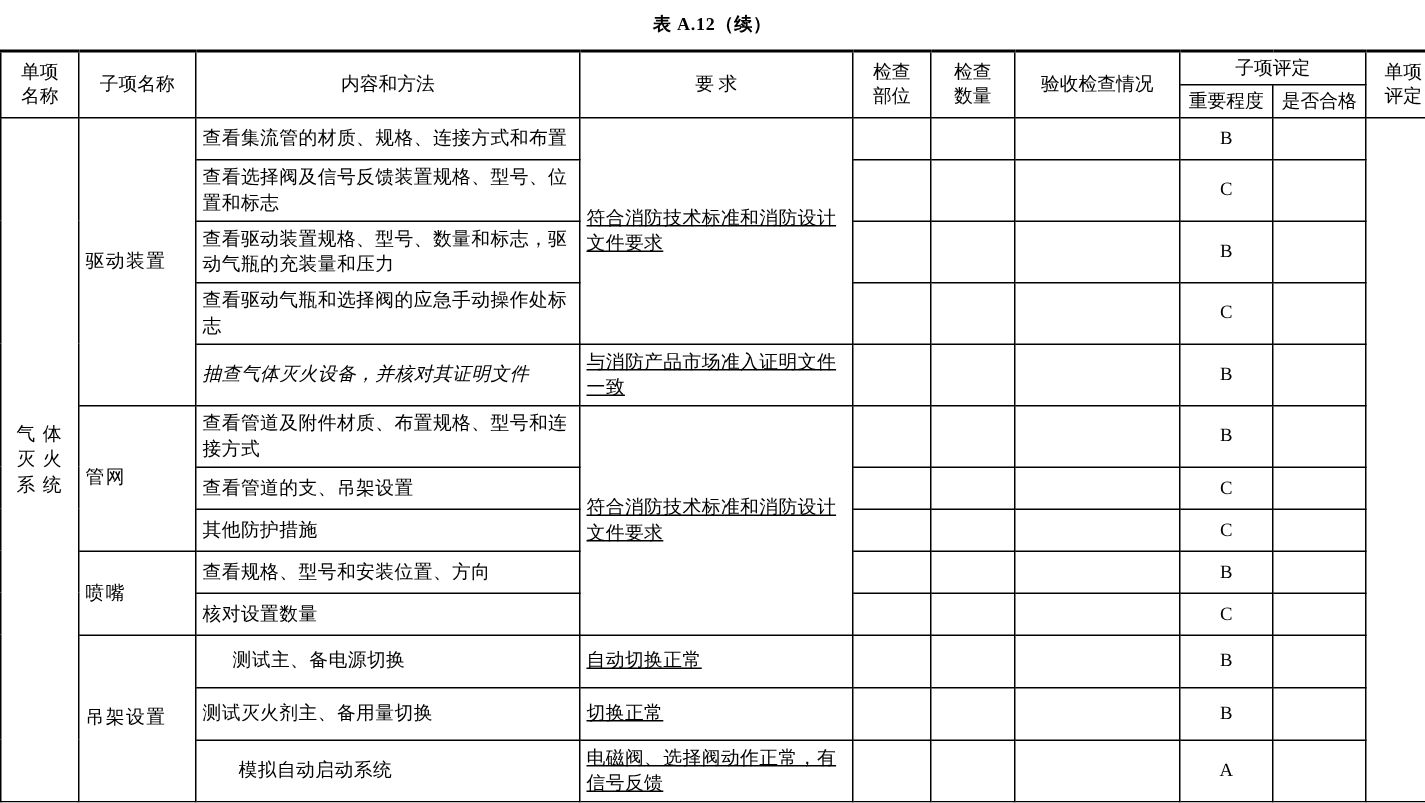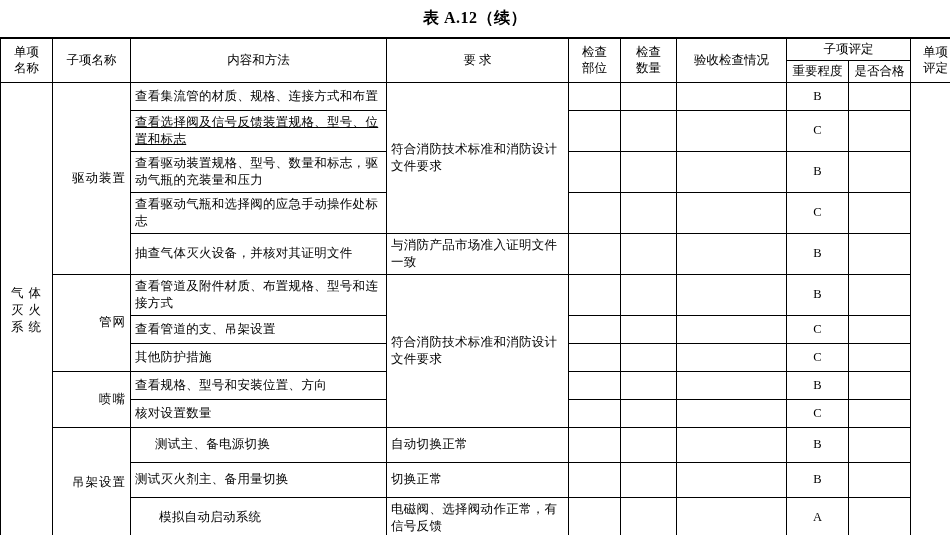--- a/index.html
+++ b/index.html
@@ -17,21 +17,21 @@
   }
   .page {
     width: 950px;
     height: 535px;
     position: relative;
     box-sizing: border-box;
     padding: 0;
   }
   .doc-title {
     text-align: center;
-    font-size: 16px;
+    font-size: 12px;
     font-weight: bold;
     padding-top: 8px;
     padding-bottom: 8px;
     letter-spacing: 0.5px;
   }
   table.main {
     border-collapse: collapse;
     width: 930px;
     margin: 0 auto;
     table-layout: fixed;
@@ -56,36 +56,37 @@
     text-align: center;
   }
   .vert-label {
     text-align: center;
     font-size: 13px;
     line-height: 1.45;
     letter-spacing: 1px;
     margin-top: 32px;
   }
   .sub-name {
-    text-align: right;
+    text-align: left;
     font-size: 12.5px;
     letter-spacing: 1px;
   }
   .content-cell {
     text-align: left;
     font-size: 12.5px;
     letter-spacing: 0.3px;
     margin-left: 24px;
   }
   .req-cell {
     text-align: left;
     font-size: 12.5px;
     letter-spacing: 0.3px;
     vertical-align: top;
     padding-top: 4px;
+    text-decoration: underline;
   }
   .req-cell.mid {
     vertical-align: middle;
   }
   .grade {
     text-align: center;
     font-size: 12.5px;
   }
   
   col.c1 { width: 52px; }
@@ -160,21 +161,21 @@
         <td class="content-cell" style="height:23px;">查看集流管的材质、规格、连接方式和布置</td>
         <td class="req-cell" rowspan="4">符合消防技术标准和消防设计文件要求</td>
         <td class="cell-center"></td>
         <td class="cell-center"></td>
         <td class="cell-center"></td>
         <td class="grade">B</td>
         <td class="cell-center"></td>
         <td class="cell-center" rowspan="13"></td>
       </tr>
       <tr>
-        <td class="content-cell" style="height:36px;text-decoration:underline;">查看选择阀及信号反馈装置规格、型号、位置和标志</td>
+        <td class="content-cell" style="height:36px;">查看选择阀及信号反馈装置规格、型号、位置和标志</td>
         <td class="cell-center"></td>
         <td class="cell-center"></td>
         <td class="cell-center"></td>
         <td class="grade">C</td>
         <td class="cell-center"></td>
       </tr>
       <tr>
         <td class="content-cell" style="height:36px;">查看驱动装置规格、型号、数量和标志，驱动气瓶的充装量和压力</td>
         <td class="cell-center"></td>
         <td class="cell-center"></td>
@@ -184,21 +185,21 @@
       </tr>
       <tr>
         <td class="content-cell" style="height:36px;">查看驱动气瓶和选择阀的应急手动操作处标志</td>
         <td class="cell-center"></td>
         <td class="cell-center"></td>
         <td class="cell-center"></td>
         <td class="grade">C</td>
         <td class="cell-center"></td>
       </tr>
       <tr>
-        <td class="content-cell" style="height:36px;">抽查气体灭火设备，并核对其证明文件</td>
+        <td class="content-cell" style="height:36px;font-style:italic;">抽查气体灭火设备，并核对其证明文件</td>
         <td class="req-cell mid">与消防产品市场准入证明文件一致</td>
         <td class="cell-center"></td>
         <td class="cell-center"></td>
         <td class="cell-center"></td>
         <td class="grade">B</td>
         <td class="cell-center"></td>
       </tr>
 
       <tr>
         <td class="sub-name" rowspan="3">管网</td>

